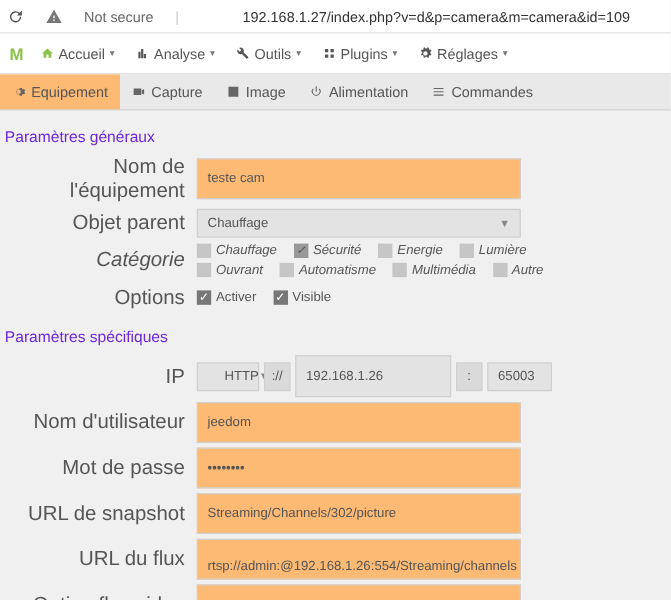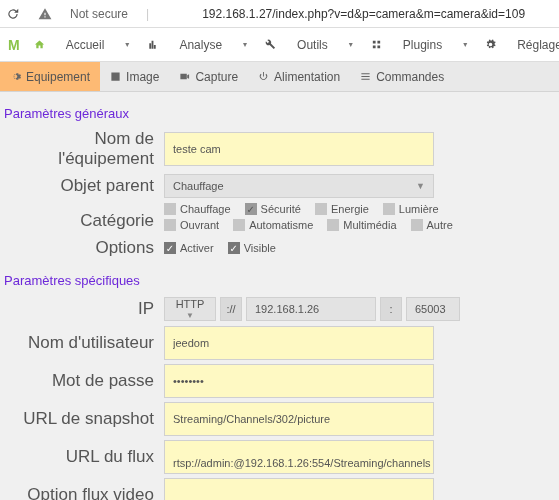--- a/index.html
+++ b/index.html
@@ -5,40 +5,40 @@
   * { box-sizing: border-box; margin: 0; padding: 0; }
   body { font-family: Arial, Helvetica, sans-serif; font-size: 12px; color: #333; background: #f0f0f0; width: 559px; }
   .addr-bar { display: flex; align-items: center; background: #fff; border-bottom: 1px solid #ddd; height: 28px; padding: 0 6px; gap: 18px; }
   .reload { color: #555; font-size: 14px; }
   .warn { color: #666; font-size: 12px; }
   .nosec { color: #666; }
   .url { color: #333; margin-left: 35px; }
   .sep-v { color: #ccc; }
   .top-menu { display: flex; align-items: center; background: #fff; border-bottom: 1px solid #ddd; height: 34px; padding: 0 4px; gap: 2px; }
   .logo-m { color: #8bc34a; font-weight: bold; font-size: 14px; padding: 0 4px; }
-  .menu-item { display: flex; align-items: center; gap: 21px; padding: 6px 8px; color: #555; cursor: pointer; }
+  .menu-item { display: flex; align-items: center; gap: 4px; padding: 6px 8px; color: #555; cursor: pointer; }
   .menu-item .ico { color: #8bc34a; font-size: 12px; }
   .menu-item.accueil .ico { color: #8bc34a; }
   .caret { font-size: 8px; color: #777; }
   .tabs-bar { display: flex; align-items: center; background: #e9e9e9; height: 30px; border-bottom: 1px solid #d4d4d4; }
   .tab { display: flex; align-items: center; gap: 5px; padding: 0 10px; height: 100%; color: #555; cursor: pointer; }
   .tab.active { background: #fdba74; }
   .tab .ico { color: #666; font-size: 11px; }
   .content { padding: 8px 10px 20px 4px; }
   .section-title { color: #6d28d9; font-size: 13px; padding: 6px 0 8px 0; }
   .row { display: flex; align-items: center; min-height: 26px; margin-bottom: 4px; }
-  .row.tall { align-items: flex-end; }
+  .row.tall { align-items: center; font-style: italic; }
   .lbl { width: 160px; text-align: right; padding-right: 10px; color: #555; font-size: 17px; }
   .ctrl { flex: 1; display: flex; align-items: center; gap: 4px; flex-wrap: wrap; }
-  .txt-input { background: #fef9c3; border: 1px solid #d0d0d0; height: 24px; padding: 16px 8px; font-size: 11px; color: #555; width: 270px; }
+  .txt-input { background: #fdba74; border: 1px solid #d0d0d0; height: 24px; padding: 16px 8px; font-size: 11px; color: #555; width: 270px; }
   .txt-input.wide { width: 270px; }
   .select { background: #e3e3e3; border: 1px solid #d0d0d0; height: 24px; padding: 0 8px; font-size: 11px; color: #555; width: 270px; display: flex; align-items: center; justify-content: space-between; }
-  .ip-proto { background: #e3e3e3; border: 1px solid #d0d0d0; height: 24px; padding: 0 22px; font-size: 11px; color: #555; width: 52px; display: flex; align-items: center; justify-content: space-between; flex-direction: column; }
+  .ip-proto { background: #e3e3e3; border: 1px solid #d0d0d0; height: 24px; padding: 0 22px; font-size: 11px; color: #555; width: 52px; display: flex; align-items: center; justify-content: space-between; }
   .ip-sep { background: #dadada; border: 1px solid #d0d0d0; height: 24px; width: 22px; display: flex; align-items: center; justify-content: center; font-size: 11px; color: #555; }
-  .ip-host { background: #e3e3e3; border: 1px solid #d0d0d0; height: 24px; padding: 0 8px; font-size: 11px; color: #555; width: 130px; }
+  .ip-host { background: #e3e3e3; border: 1px solid #d0d0d0; height: 35px; padding: 0 8px; font-size: 11px; color: #555; width: 130px; }
   .ip-port { background: #e3e3e3; border: 1px solid #d0d0d0; height: 24px; padding: 0 8px; font-size: 11px; color: #555; width: 54px; }
   .chk { display: inline-flex; align-items: center; gap: 4px; margin-right: 10px; color: #555; font-size: 11px; }
   .chk-box { width: 12px; height: 12px; background: #c6c6c6; display: inline-flex; align-items: center; justify-content: center; color: #fff; font-size: 9px; }
   .chk-box.checked { background: #999; }
   .chk-box.checked::after { content: "✓"; color: #555; font-size: 10px; }
   .chk-box.opt-checked { background: #777; }
   .chk-box.opt-checked::after { content: "✓"; color: #fff; font-size: 10px; }
   .eye-btn { width: 34px; height: 26px; background: #555; color: #fff; display: flex; align-items: center; justify-content: center; border-radius: 2px; cursor: pointer; }
   .warn-box { background: #e8a33d; color: #fff; padding: 8px 10px; font-size: 10.5px; line-height: 1.4; width: 282px; border-radius: 2px; margin-left: 6px; }
   .rtsp-box { background: #dcdcdc; border:1px solid #ccc; width: 24px; height: 22px; }
@@ -118,32 +118,32 @@
     <span class="ico">
         <svg width="11" height="11" viewBox="0 0 24 24">
           <path fill="#666" d="M12 8a4 4 0 1 0 0 8 4 4 0 0 0 0-8zm10 4l2 2-2 3-3-1-1 3h-4l-1-3-3 1-2-3 2-2-2-2 2-3 3 1 1-3h4l1 3 3-1 2 3z"></path>
         </svg>
       </span>
     <span>Equipement</span>
   </div>
   <div class="tab">
     <span class="ico">
         <svg width="11" height="11" viewBox="0 0 24 24">
+          <path fill="#666" d="M3 6h14v12H3zM18 9l4-2v10l-4-2z"></path>
+        </svg>
+      </span>
+    <span>Capture</span>
+  </div>
+  <div class="tab">
+    <span class="ico">
+        <svg width="11" height="11" viewBox="0 0 24 24">
           <path fill="#666" d="M3 3h18v18H3zM6 17l3-4 2 3 3-5 4 6z"></path>
         </svg>
       </span>
     <span>Image</span>
-  </div>
-  <div class="tab">
-    <span class="ico">
-        <svg width="11" height="11" viewBox="0 0 24 24">
-          <path fill="#666" d="M3 6h14v12H3zM18 9l4-2v10l-4-2z"></path>
-        </svg>
-      </span>
-    <span>Capture</span>
   </div>
   <div class="tab">
     <span class="ico">
         <svg width="11" height="11" viewBox="0 0 24 24">
           <path fill="#666" d="M11 2h2v10h-2zM6 6a8 8 0 1 0 12 0l-1.5 1.5a6 6 0 1 1-9 0z"></path>
         </svg>
       </span>
     <span>Alimentation</span>
   </div>
   <div class="tab">

